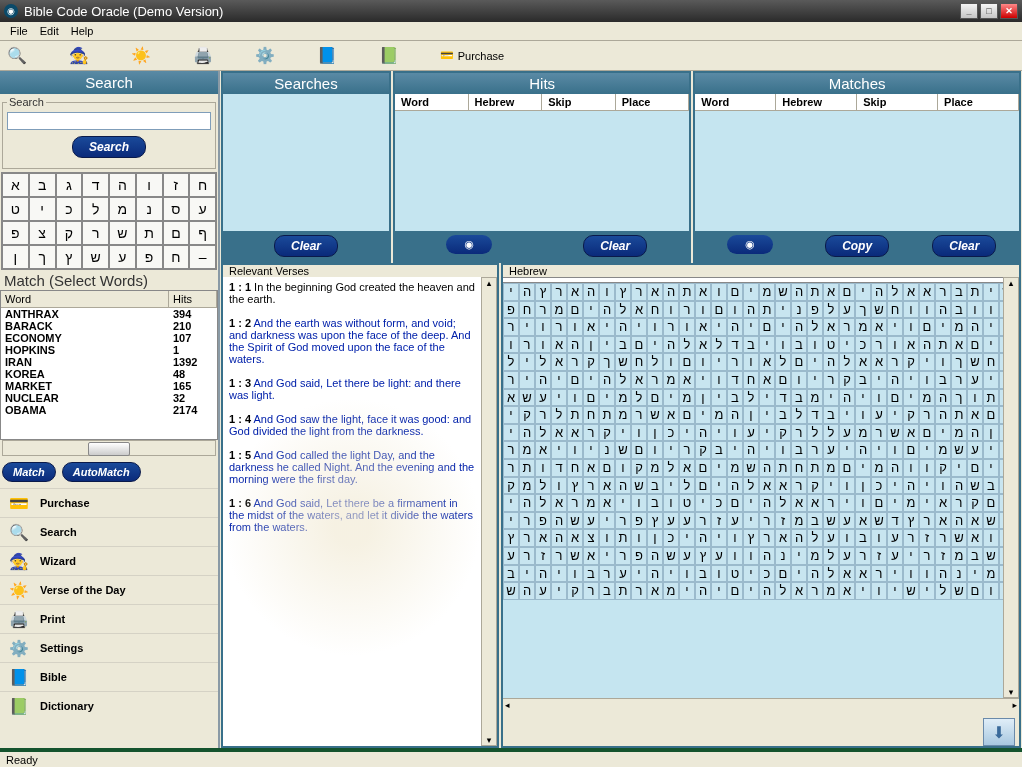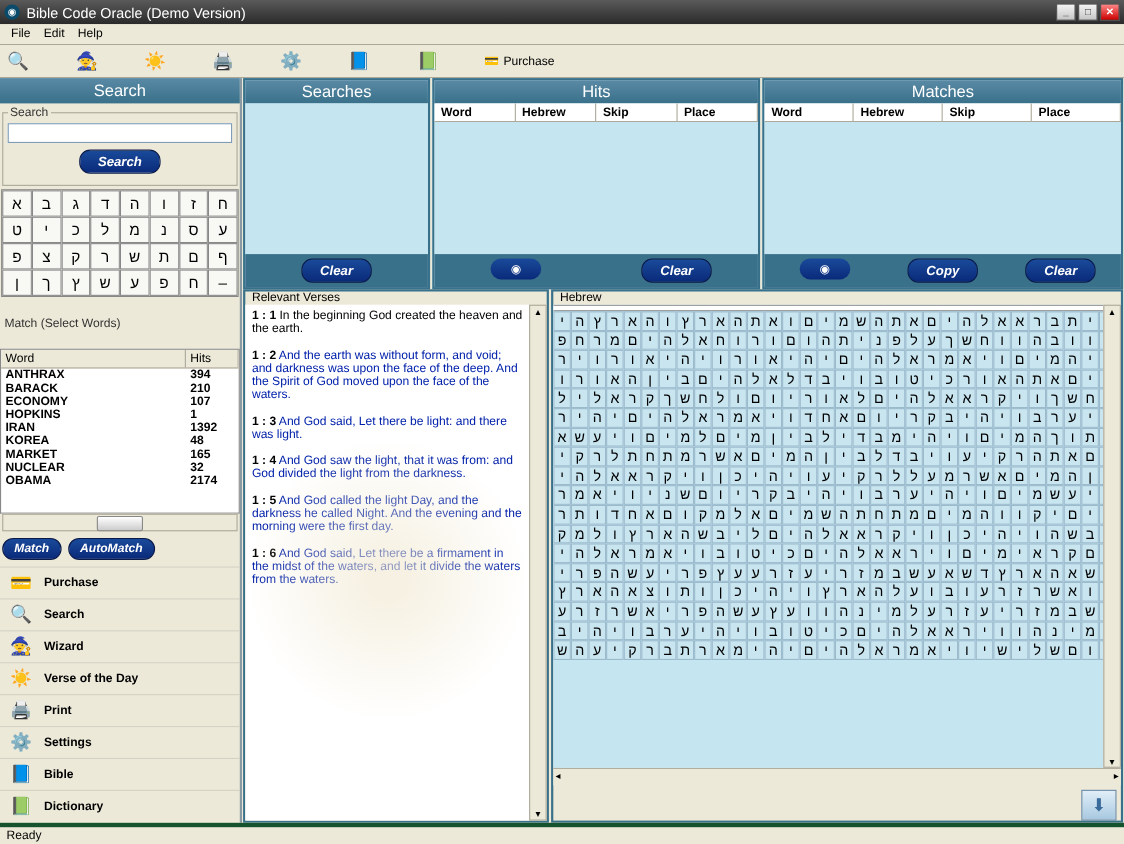--- a/index.html
+++ b/index.html
@@ -17,21 +17,21 @@
 .main{flex:1;display:flex;min-height:0}
 .leftpane{width:220px;background:#ece9d8;display:flex;flex-direction:column;border-right:2px solid #8a9aa5}
 .panelheader{background:linear-gradient(#5a8aa5,#39708a);color:#fff;text-align:center;font-size:15px;padding:3px 0;font-family:"Trebuchet MS",sans-serif}
 .searchgroup{border:1px solid #aca899;margin:2px;padding:4px}
 .searchgroup legend{font-size:11px;color:#333;padding:0 2px}
 .searchinput{width:100%;height:18px;border:1px solid #7f9db9;background:#fff}
 .bluebtn{background:linear-gradient(#1a4a9a,#0a2a7a);color:#fff;border:1px solid #0a1a4a;border-radius:10px;padding:3px 16px;font-weight:bold;font-style:italic;font-size:12px;cursor:pointer;font-family:"Trebuchet MS",sans-serif}
 .center{text-align:center;padding:6px 0}
 .hebkeyboard{display:grid;grid-template-columns:repeat(8,1fr);border:1px solid #888;margin:1px}
 .hebkeyboard span{border:1px solid #888;text-align:center;padding:3px 0;font-size:14px;background:#f8f8f5;cursor:pointer}
-.matchheader{font-size:11px;color:#333;padding:17px 4px}
+.matchheader{font-size:15px;color:#333;padding:1px 4px}
 .wordtable{border:1px solid #888;background:#fff;height:150px;overflow:auto}
 .wordtable .hd{display:flex;background:#ece9d8;border-bottom:1px solid #aca899;font-weight:normal}
 .wordtable .hd span{padding:2px 4px;border-right:1px solid #aca899}
 .wordtable .hd span:first-child{flex:1}
 .wordtable .hd span:last-child{width:48px}
 .wordtable .row{display:flex}
 .wordtable .row span{padding:0 4px;font-weight:bold;font-size:11px}
 .wordtable .row span:first-child{flex:1}
 .wordtable .row span:last-child{width:48px}
 .hscroll{height:16px;background:#ece9d8;border:1px solid #aca899;position:relative;margin:0 2px}
@@ -277,21 +277,21 @@
     </div>
 
     <div class="midsection">
       <div class="verses">
         <div class="ph" style="text-align:left;padding-left:6px">Relevant Verses</div>
         <div style="display:flex;flex:1;min-height:0">
           <div class="body" id="versebody">
               <div class="verse first"><span class="ref">1 : 1</span> <span class="txt">In the beginning God created the heaven and the earth.</span></div>
               <div class="verse"><span class="ref">1 : 2</span> <span class="txt">And the earth was without form, and void; and darkness was upon the face of the deep. And the Spirit of God moved upon the face of the waters.</span></div>
               <div class="verse"><span class="ref">1 : 3</span> <span class="txt">And God said, Let there be light: and there was light.</span></div>
-              <div class="verse"><span class="ref">1 : 4</span> <span class="txt">And God saw the light, that it was from: and God divided the light from the darkness.</span></div>
+              <div class="verse"><span class="ref">1 : 4</span> <span class="txt">And God saw the light, face it was good: and God divided the light from the darkness.</span></div>
               <div class="verse"><span class="ref">1 : 5</span> <span class="txt">And God called the light Day, and the darkness he called Night. And the evening and the morning were the first day.</span></div>
               <div class="verse"><span class="ref">1 : 6</span> <span class="txt">And God said, Let there be a firmament in the midst of the waters, and let it divide the waters from the waters.</span></div>
             </div>
           <div class="vscroll"></div>
         </div>
       </div>
       <div class="hebrew">
         <div class="ph" style="text-align:left;padding-left:6px">Hebrew</div>
         <div style="display:flex;flex:1;min-height:0">
           <div class="grid" id="hebgrid">

